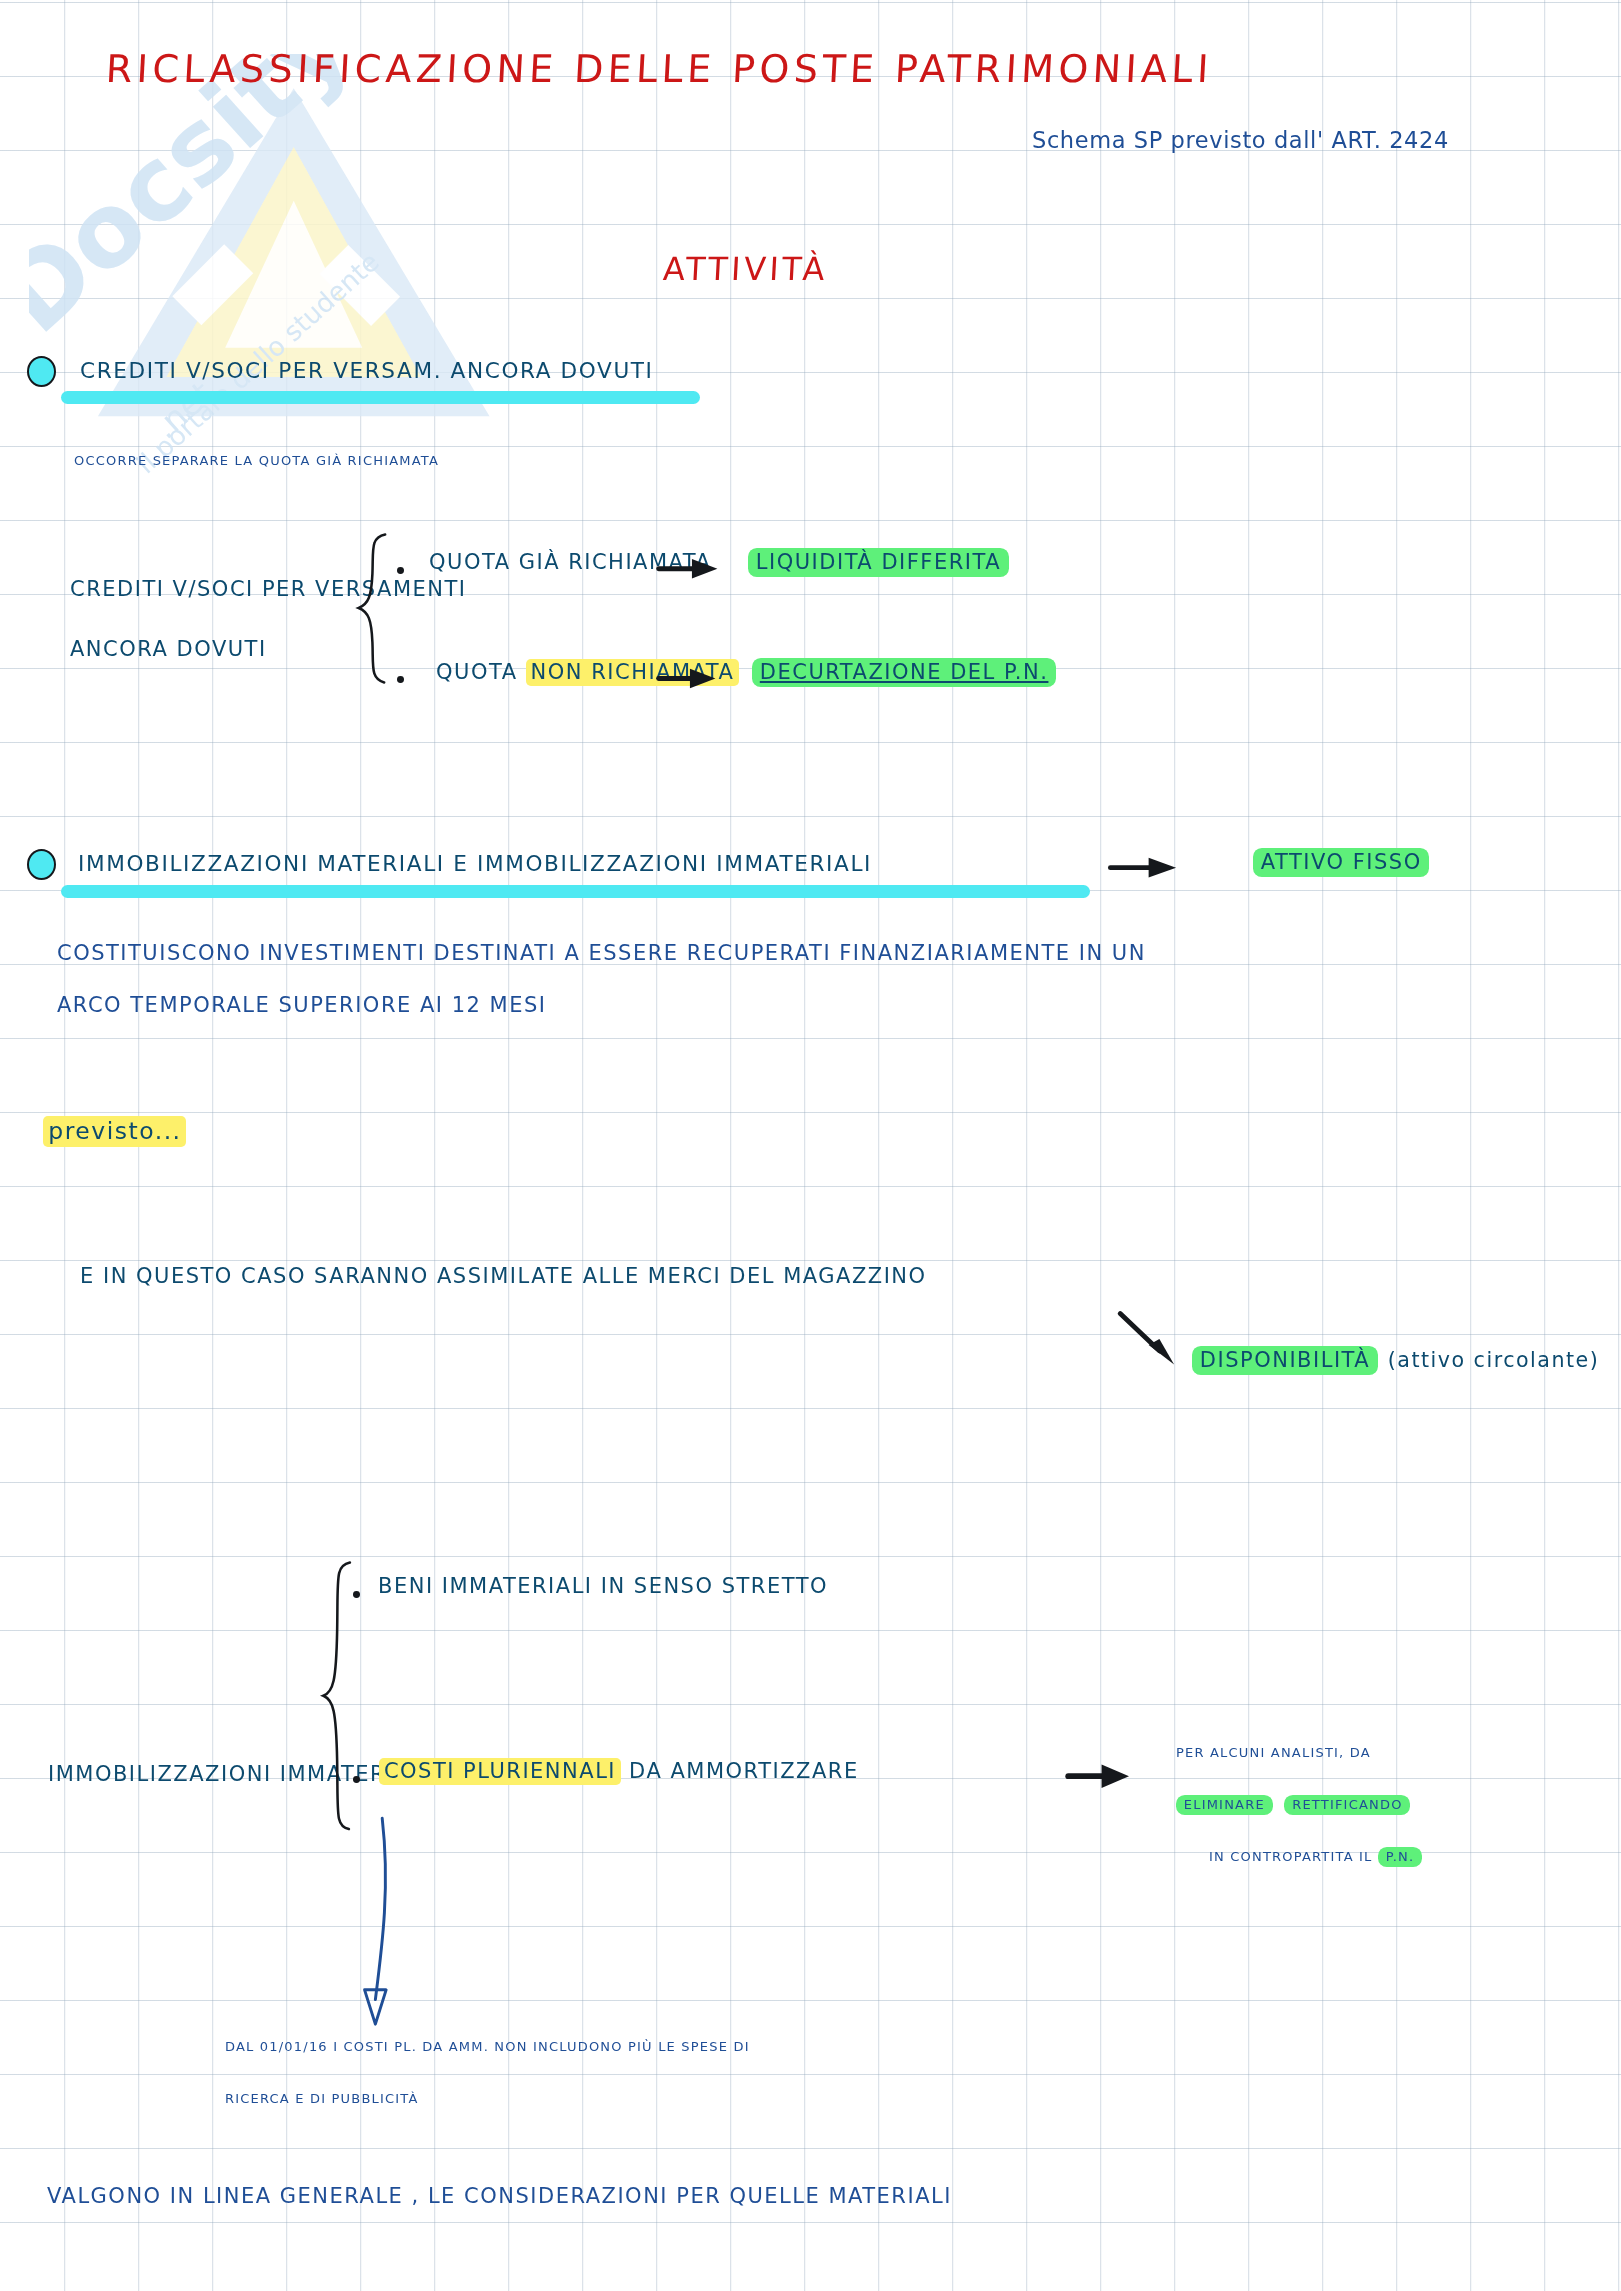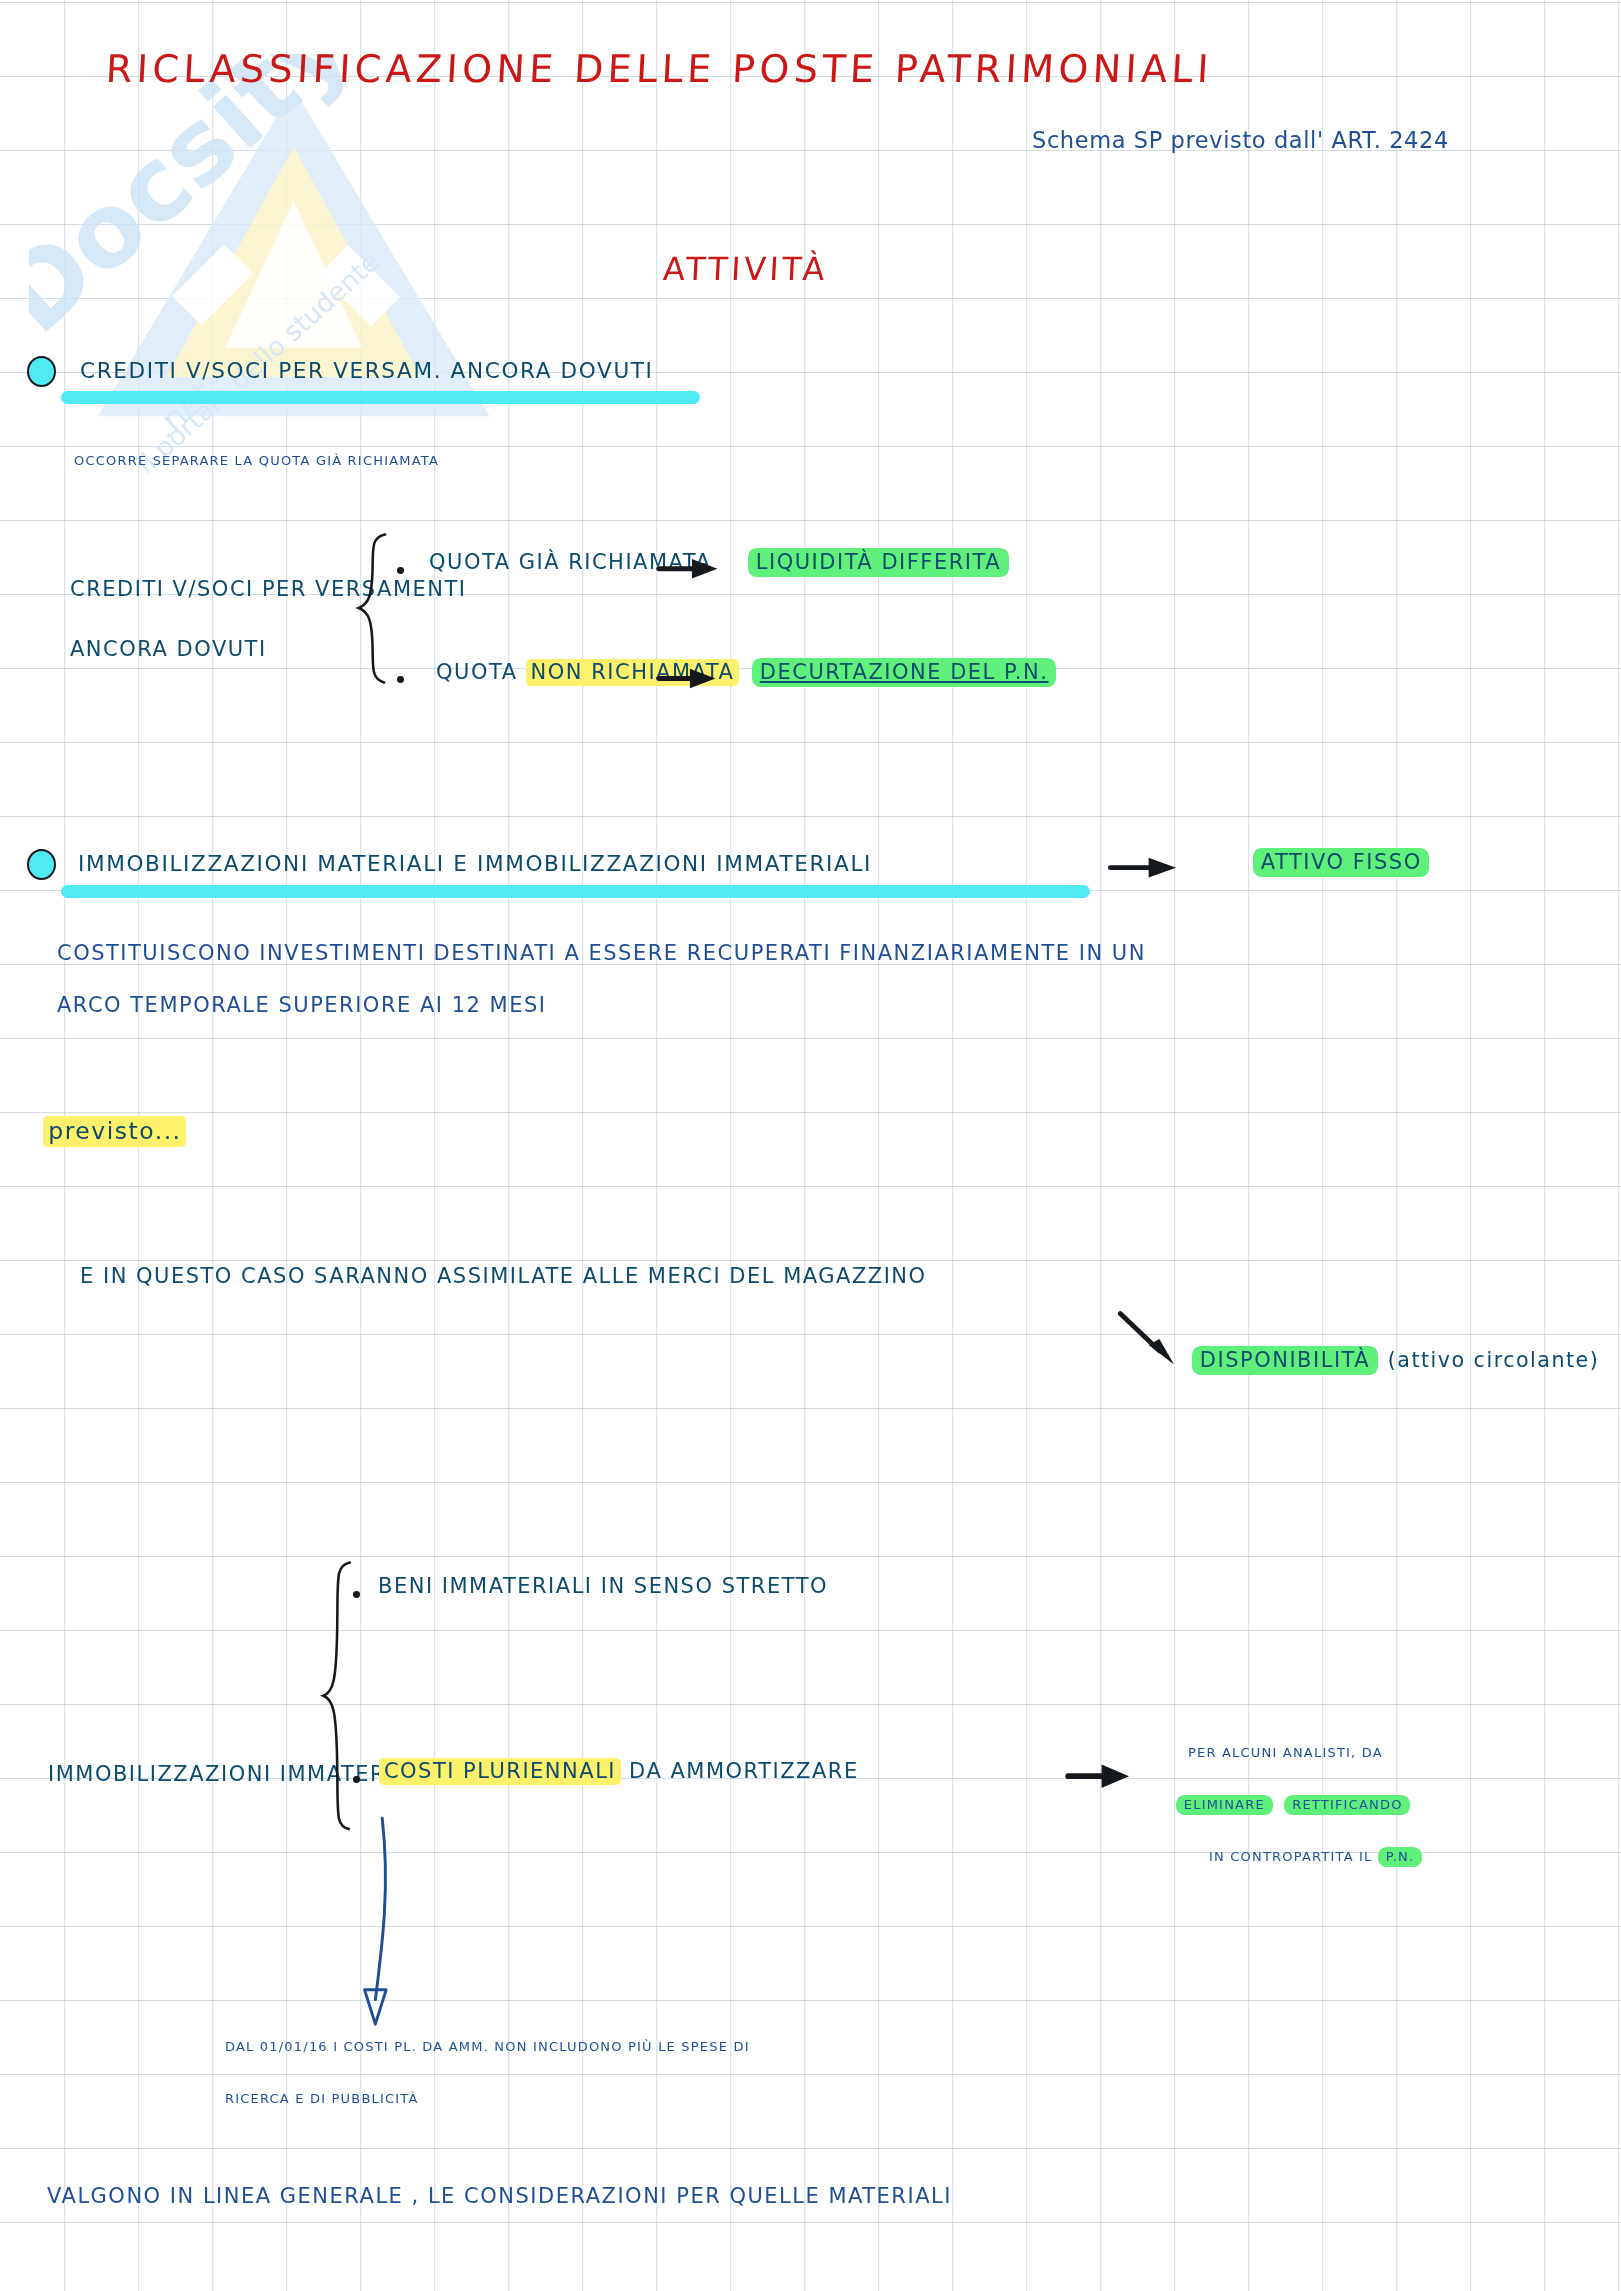--- a/index.html
+++ b/index.html
@@ -229,21 +229,21 @@
     <span class="hl-yellow">COSTI  PLURIENNALI</span><span>  DA   AMMORTIZZARE</span>
   </div>
 
   <svg class="overlay" viewBox="0 0 1654 2338" width="1621" height="2292">
     <g stroke="#15181c" stroke-width="6" fill="#15181c">
       <line x1="1090" y1="1812" x2="1130" y2="1812" stroke-linecap="round"></line>
       <polygon points="1124,1800 1152,1812 1124,1824" stroke="none"></polygon>
     </g>
   </svg>
 
-  <div class="hw line-small ink-blue" style="left:1176px; top:1745px;margin-left:12px;">PER ALCUNI  ANALISTI,  DA</div>
+  <div class="hw line-small ink-blue" style="left:1176px; top:1745px;">PER ALCUNI  ANALISTI,  DA</div>
 
   <div class="hw line-small ink-blue" style="left:1176px; top:1797px;">
     <span class="hl-green">ELIMINARE</span><span style="display:inline-block; width:11.8px;"></span><span class="hl-green">RETTIFICANDO</span>
   </div>
 
   <div class="hw line-small ink-blue" style="left:1209px; top:1849px;text-align:center;">
     <span>IN   CONTROPARTITA   IL  </span><span class="hl-green">P.N.</span>
   </div>
 
   <svg class="overlay" viewBox="0 0 1654 2338" width="1621" height="2292">

